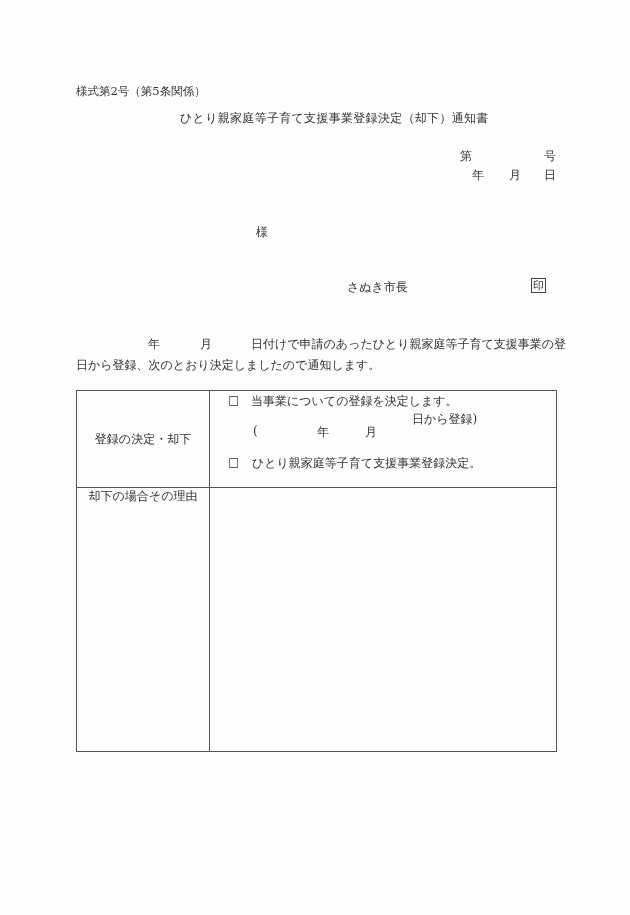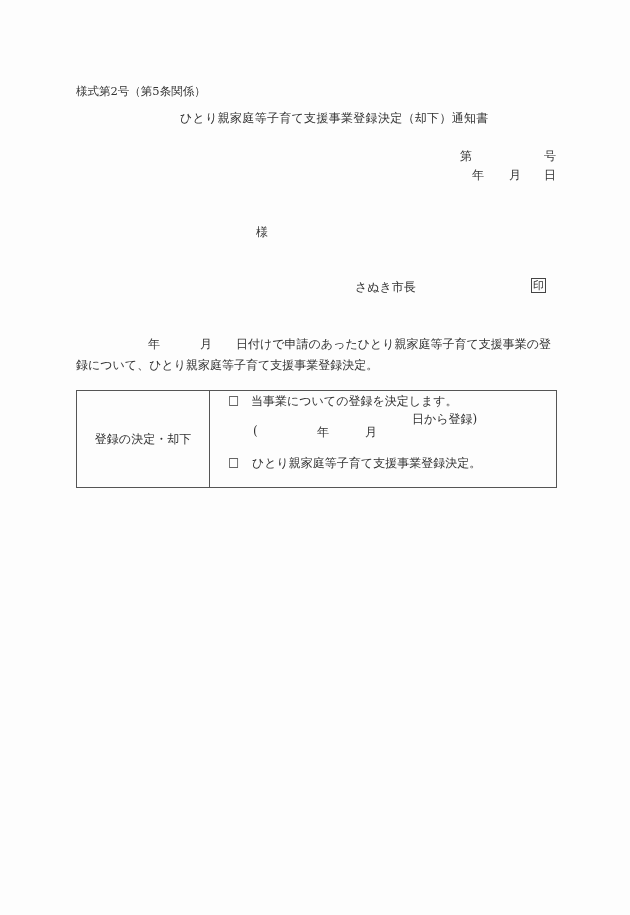--- a/index.html
+++ b/index.html
@@ -6,21 +6,21 @@
   body { width:630px; height:915px; background:#fdfdfd; position:relative; overflow:hidden;
          font-family: "DejaVu Serif", "Liberation Serif", serif; color:#333; font-size:12px; }
   .abs { position:absolute; white-space:nowrap; }
   .form-no { left:76px; top:84px; font-size:11.5px; }
   .title { left:180px; top:110px; font-size:12px; letter-spacing:0.3px; }
   .num-line { left:460px; top:148px; width:96px; }
   .num-line .r { position:absolute; right:0; top:0; }
   .date-line { left:472px; top:167px; width:84px; }
   .date-line span { position:absolute; top:0; }
   .addressee { left:256px; top:224px; }
-  .mayor { left:355px; top:279px; }
+  .mayor { left:347px; top:279px; }
   .seal { left:531px; top:278px; border:1px solid #444; font-size:11px; line-height:13px; padding:0 1px; }
   .para1 { left:76px; top:336px; }
   .para1 span { position:absolute; top:0; }
   .para2 { left:76px; top:357px; }
   table.grid { position:absolute; left:76px; top:390px; width:481px; border-collapse:collapse; }
   table.grid td { border:1px solid #555; padding:0; vertical-align:top; }
   td.label { width:132px; text-align:center; vertical-align:middle !important;margin-left:42px; }
   .row1 { height:96px; }
   .row2 { height:264px; }
   .opt { position:relative; height:96px; }
@@ -43,35 +43,39 @@
   <span style="right:0">日</span>
 </div>
 
 <div class="abs addressee">様</div>
 <div class="abs mayor">さぬき市長</div>
 <div class="abs seal">印</div>
 
 <div class="abs para1" style="width:481px;">
   <span style="left:72px">年</span>
   <span style="left:124px">月</span>
-  <span style="left:160px">日付けで申請のあったひとり親家庭等子育て支援事業の登</span>
+  <span style="left:175px">日付けで申請のあったひとり親家庭等子育て支援事業の登</span>
 </div>
-<div class="abs para2">録について、ひとり親家庭等子育て支援事業登録決定。</div>
+<div class="abs para2">日から登録、次のとおり決定しましたので通知します。</div>
 
 <table class="grid">
   <tbody>
       <tr class="row1">
     <td class="label">登録の決定・却下</td>
     <td>
       <div class="opt">
         <div style="left:18px; top:2px;">□</div>
         <div style="left:41px; top:2px;">当事業についての登録を決定します。</div>
         <div style="left:43px; top:33px;">(</div>
         <div style="left:107px; top:33px;">年</div>
         <div style="left:155px; top:33px;">月</div>
         <div style="left:202px; top:20px;">日から登録)</div>
         <div style="left:18px; top:64px;">□</div>
         <div style="left:42px; top:64px;">ひとり親家庭等子育て支援事業登録決定。</div>
       </div>
     </td>
   </tr>
+  <tr class="row2">
+    <td class="label2">却下の場合その理由</td>
+    <td></td>
+  </tr>
 </tbody>
   </table>
 
 </body></html>

